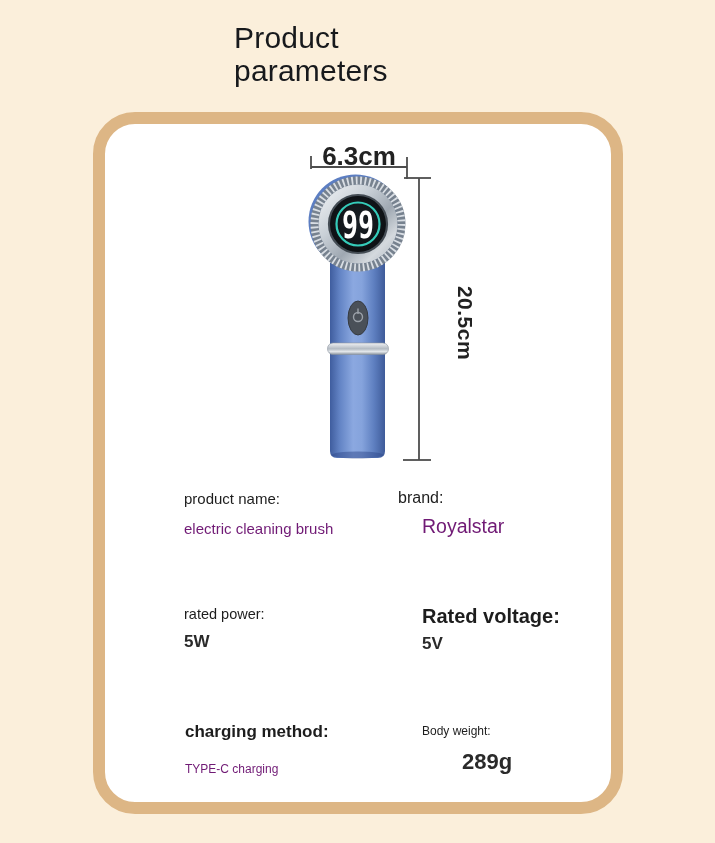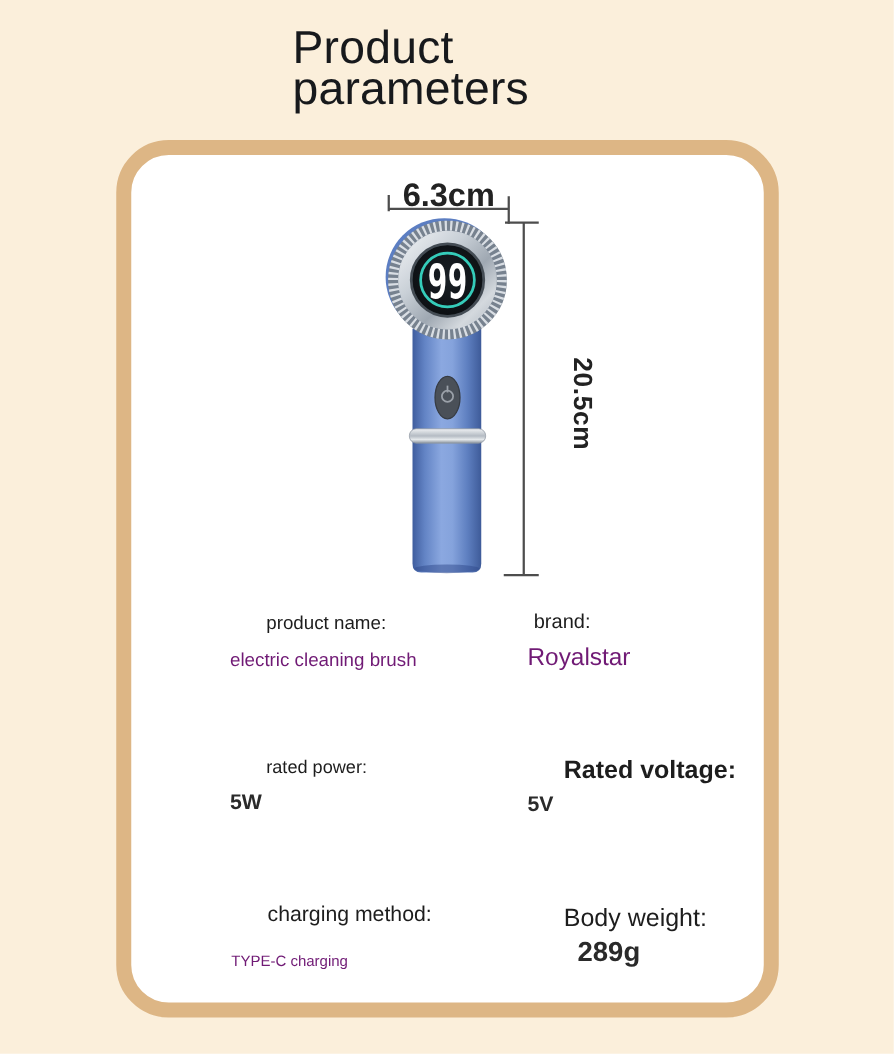--- a/index.html
+++ b/index.html
@@ -4,21 +4,21 @@
 <style>
   html,body{margin:0;padding:0;}
   body{
     width:715px;height:843px;position:relative;overflow:hidden;
     background:#FBEFDB;
     font-family:"Liberation Sans", sans-serif;
     color:#1b1b1b;
   }
   .page-title{
     position:absolute;left:234px;top:21px;
-    font-size:37px;line-height:33px;font-weight:500;
+    font-size:30px;line-height:33px;font-weight:500;
     color:#17191c;white-space:pre-line;letter-spacing:.2px;
   }
   .card{
     position:absolute;left:93px;top:112px;width:530px;height:702px;
     box-sizing:border-box;background:#ffffff;
     border:12px solid #DDB685;border-radius:42px;
   }
   .figure-svg{position:absolute;left:280px;top:135px;width:210px;height:340px;}
   .dim-width-label{
     position:absolute;left:312px;top:141px;width:94px;
@@ -26,35 +26,35 @@
   }
   .dim-height-label{
     position:absolute;left:420px;top:278px;width:90px;height:90px;
     display:flex;align-items:center;justify-content:center;
   }
   .dim-height-label span{
     transform:rotate(90deg);white-space:nowrap;
     font-size:21px;font-weight:bold;color:#222;letter-spacing:.5px;
   }
   .spec{position:absolute;white-space:nowrap;}
-  .s-label{font-size:15px;color:#1d1d1d;margin-left:29px;}
+  .s-label{font-size:15px;color:#1d1d1d;}
   .s-value{font-size:15px;color:#701a75;}
   .s-value-big{font-size:17px;font-weight:bold;color:#2a2a2a;}
   
   .pn-label{left:184px;top:490px;font-size:15px;}
   .pn-value{left:184px;top:520px;font-size:15px;}
   .br-label{left:398px;top:489px;font-size:16px;}
   .br-value{left:422px;top:515px;font-size:19.5px;font-weight:500;}
   .rp-label{left:184px;top:606px;font-size:14.5px;}
   .rp-value{left:184px;top:632px;}
   .rv-label{left:422px;top:605px;font-size:20px;font-weight:bold;}
   .rv-value{left:422px;top:634px;}
-  .cm-label{left:185px;top:722px;font-size:17px;}
+  .cm-label{left:185px;top:722px;font-size:17px;font-weight:bold;}
   .cm-value{left:185px;top:762px;font-size:12px;}
-  .bw-label{left:422px;top:724px;font-size:20px;}
+  .bw-label{left:422px;top:724px;font-size:12px;}
   .bw-value{left:422px;top:749px;font-size:22px;font-weight:bold;color:#2a2a2a;margin-left:40px;}
 </style>
 </head>
 <body>
 
 <div class="page-title">Product
 parameters</div>
 
 <div class="card"></div>
 

